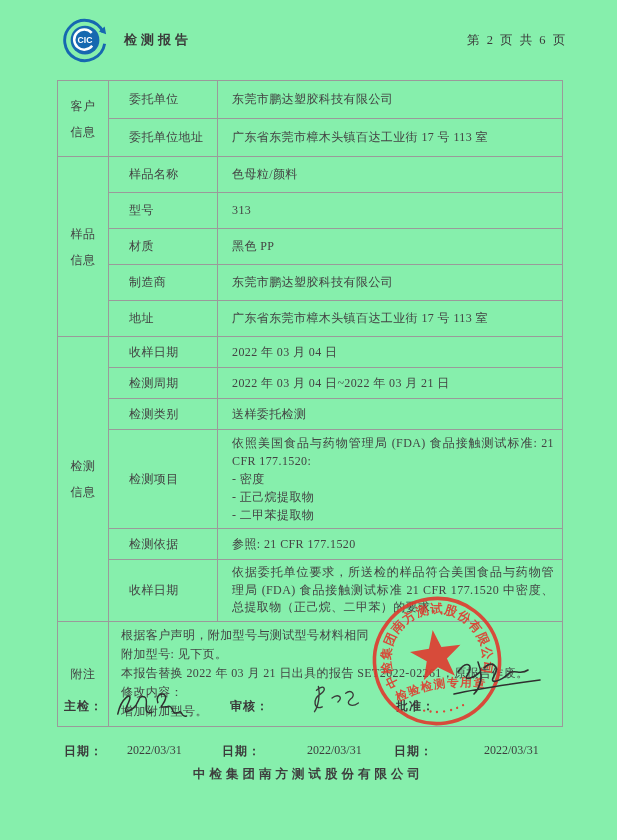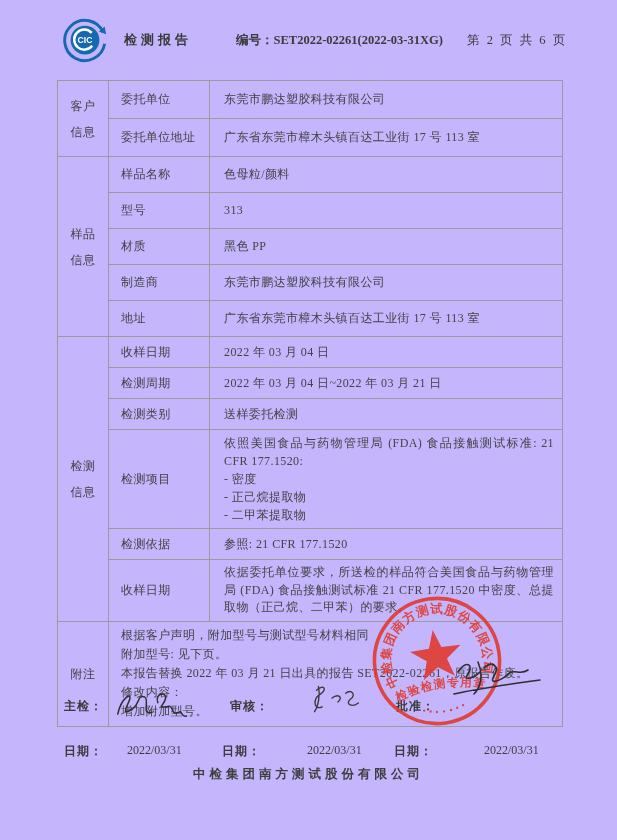--- a/index.html
+++ b/index.html
@@ -1,38 +1,38 @@
 <!DOCTYPE html>
 <html><head>
 <meta charset="utf-8">
 <style>
   html,body{margin:0;padding:0;}
   body{
     width:617px;height:840px;background:#ffffff;position:relative;
     font-family:"Liberation Serif","DejaVu Serif",serif;
     color:#3e3e3e;overflow:hidden;
   }
-  .page{position:absolute;inset:0;width:617px;height:840px;background:#c4b5fd;}
+  .page{position:absolute;inset:0;width:617px;height:840px;background:#86efac;}
 
   
   .header{position:relative;height:78px;}
   .logo{position:absolute;left:62px;top:17px;width:46px;height:46px;}
   .doc-title{position:absolute;left:124px;top:31px;font-weight:bold;font-size:13px;letter-spacing:4px;color:#3a3a3a;}
   .report-no{position:absolute;left:236px;top:32px;font-weight:bold;font-size:12.5px;color:#3a3a3a;}
   .page-info{position:absolute;left:467px;top:32px;font-weight:normal;font-size:12.5px;letter-spacing:2px;color:#3a3a3a;}
 
   
   table.report{
     border-collapse:collapse;margin-left:57px;margin-top:2px;
     width:506px;table-layout:fixed;font-size:12px;color:#434343;
   }
   table.report td{border:1px solid #9a9a9a;vertical-align:middle;letter-spacing:0.4px;}
   td.group{width:50px;text-align:center;padding:0;}
   td.group .gline{line-height:26px;}
-  td.label{width:88px;padding:0 0 0 12px;}
+  td.label{width:88px;padding:0 0 0 20px;}
   td.value{padding:2px 8px 2px 14px;}
   tr.h34 td{height:33px;}
   tr.h32 td{height:31px;}
   tr.h27 td{height:26px;}
   td.multiline{line-height:18px;padding-top:4px;padding-bottom:4px;}
   td.justify div.wrapline{text-align:justify;}
   td.conclusion{line-height:17.5px;padding-top:4px;padding-bottom:4px;text-align:justify;}
   td.notes{line-height:19px;padding:4px 10px 5px 12px;}
   td.notes .note-line{margin:0;}
 
@@ -59,21 +59,20 @@
 
   <div class="header">
     <svg class="logo" viewBox="0 0 48 48">
       <path d="M 43,16 A 21 21 0 1 0 44.5,28" fill="none" stroke="#1668b0" stroke-width="3"></path>
       <path d="M 44.5,10 L 46,18 L 38.5,15 Z" fill="#1668b0"></path>
       <circle cx="24" cy="24" r="15" fill="#1668b0"></circle>
       <path d="M 31,16.5 A 10.5 10.5 0 1 0 31.5,30" fill="none" stroke="#ffffff" stroke-width="2.6"></path>
       <text x="24" y="27.5" text-anchor="middle" font-family="Liberation Sans, sans-serif" font-size="9" font-weight="bold" fill="#ffffff">CIC</text>
     </svg>
     <div class="doc-title">检测报告</div>
-    <div class="report-no"><span>编号：</span><span>SET2022-02261(2022-03-31XG)</span></div>
     <div class="page-info">第 2 页 共 6 页</div>
   </div>
 
   <table class="report">
 
     <tbody>
         <tr class="h34">
       <td class="group" rowspan="2">
         <div class="gline">客户</div>
         <div class="gline">信息</div>

